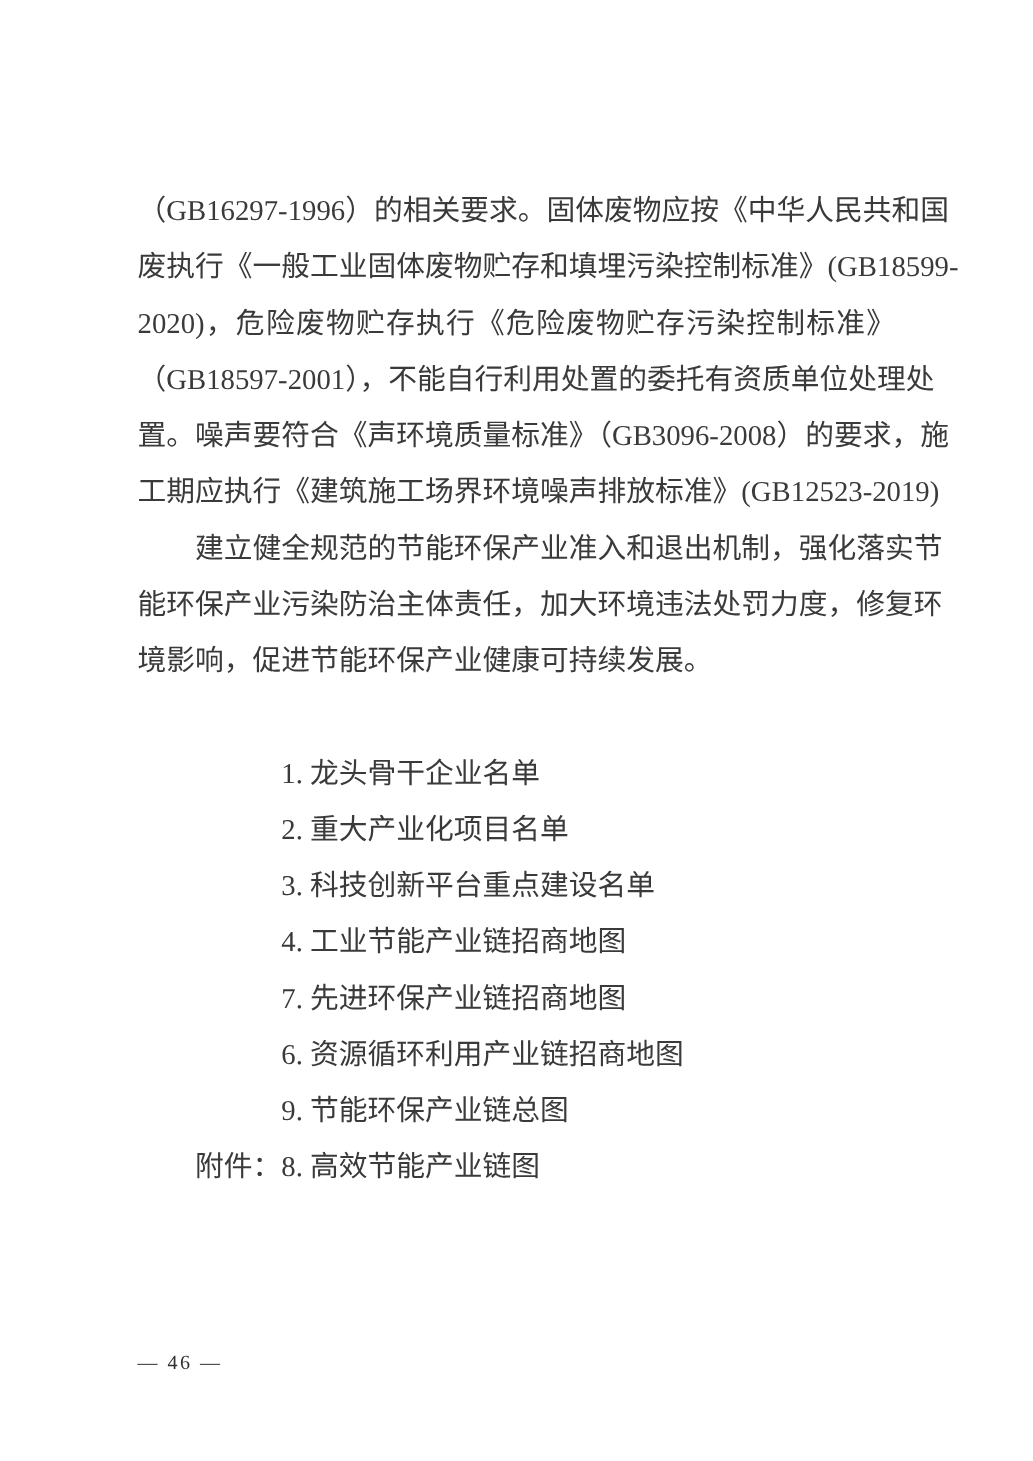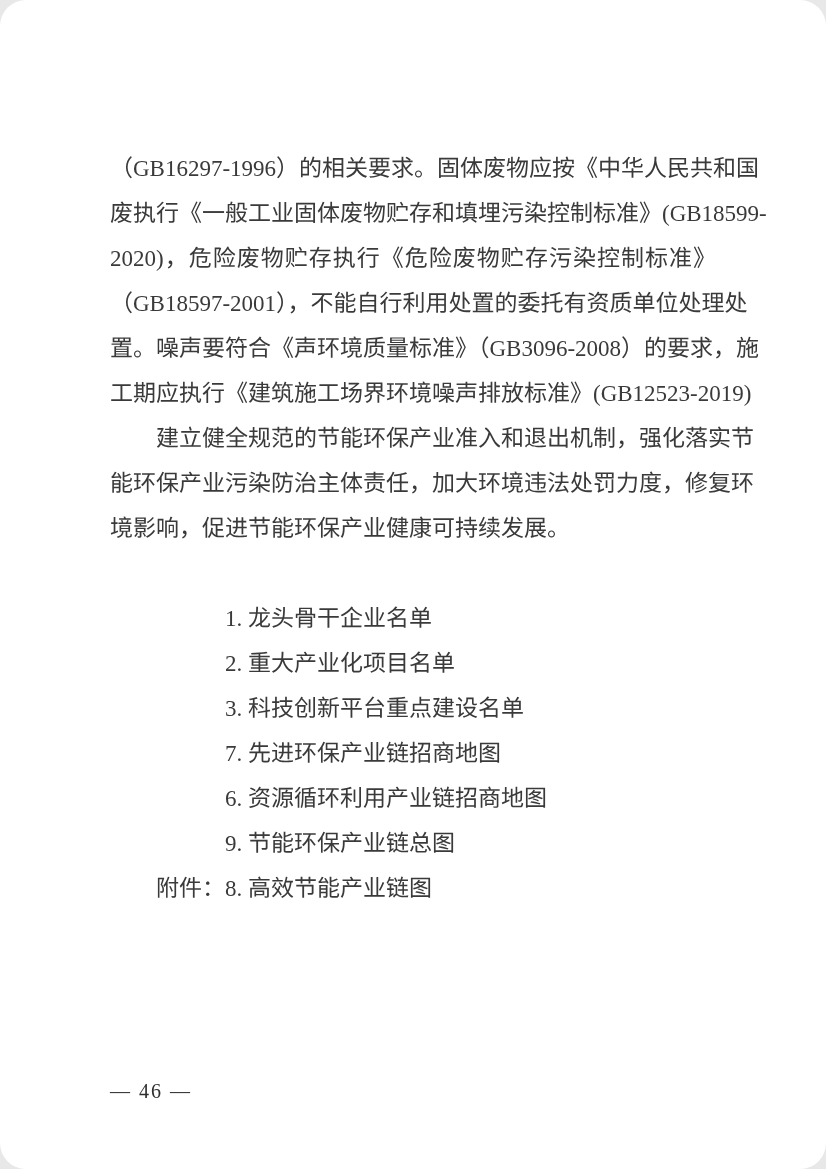--- a/index.html
+++ b/index.html
@@ -6,21 +6,20 @@
   html, body { background: #e8e8e8; }
   .page {
     position: relative;
     width: 826px;
     height: 1169px;
     margin: 0 auto;
     background: #ffffff;
     overflow: hidden;
     font-family: "Liberation Serif", "DejaVu Serif", serif;
     color: #3a3a3a;
-    border-radius: 26px;
   }
   .content {
     position: absolute;
     left: 110px;
     top: 146px;
     width: 606px;
     font-size: 23px;
     line-height: 45px;
   }
   .jline {
@@ -41,21 +40,21 @@
     padding-left: 2em;
     align-items: flex-end;
   }
   .attachment-label { flex: none; white-space: nowrap; }
   .attachment-items { flex: none; }
   .attachment-item { white-space: nowrap; }
   .page-number {
     position: absolute;
     left: 110px;
     top: 1076px;
-    font-size: 20px;
+    font-size: 16px;
     line-height: 30px;
     color: #2f2f2f;
     letter-spacing: 2px;
     text-align: right;
   }
 </style>
 </head>
 <body>
 
 <div class="page">
@@ -76,20 +75,21 @@
       <div class="jline">能环保产业污染防治主体责任，加大环境违法处罚力度，修复环</div>
       <div class="jline lastline">境影响，促进节能环保产业健康可持续发展。</div>
     </div>
 
     <div class="attachment">
       <div class="attachment-label">附件：</div>
       <div class="attachment-items">
         <div class="attachment-item">1. 龙头骨干企业名单</div>
         <div class="attachment-item">2. 重大产业化项目名单</div>
         <div class="attachment-item">3. 科技创新平台重点建设名单</div>
+        <div class="attachment-item">4. 工业节能产业链招商地图</div>
         <div class="attachment-item">7. 先进环保产业链招商地图</div>
         <div class="attachment-item">6. 资源循环利用产业链招商地图</div>
         <div class="attachment-item">9. 节能环保产业链总图</div>
         <div class="attachment-item">8. 高效节能产业链图</div>
       </div>
     </div>
 
   </div>
 
   <div class="page-number">— 46 —</div>

